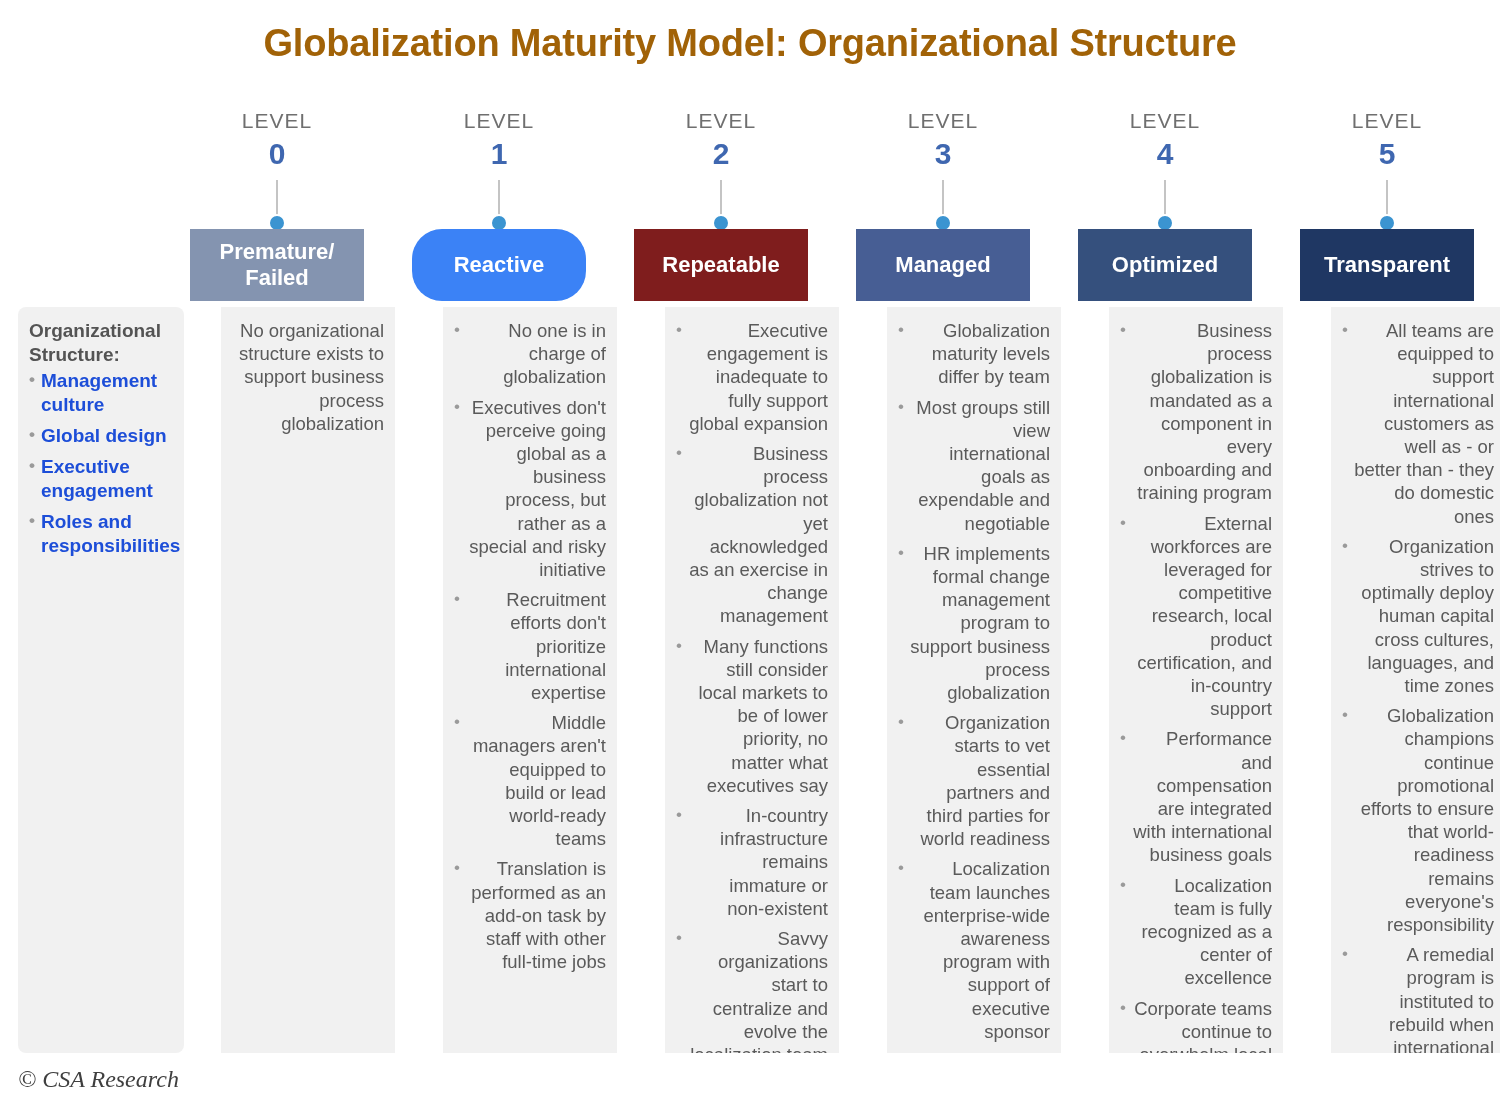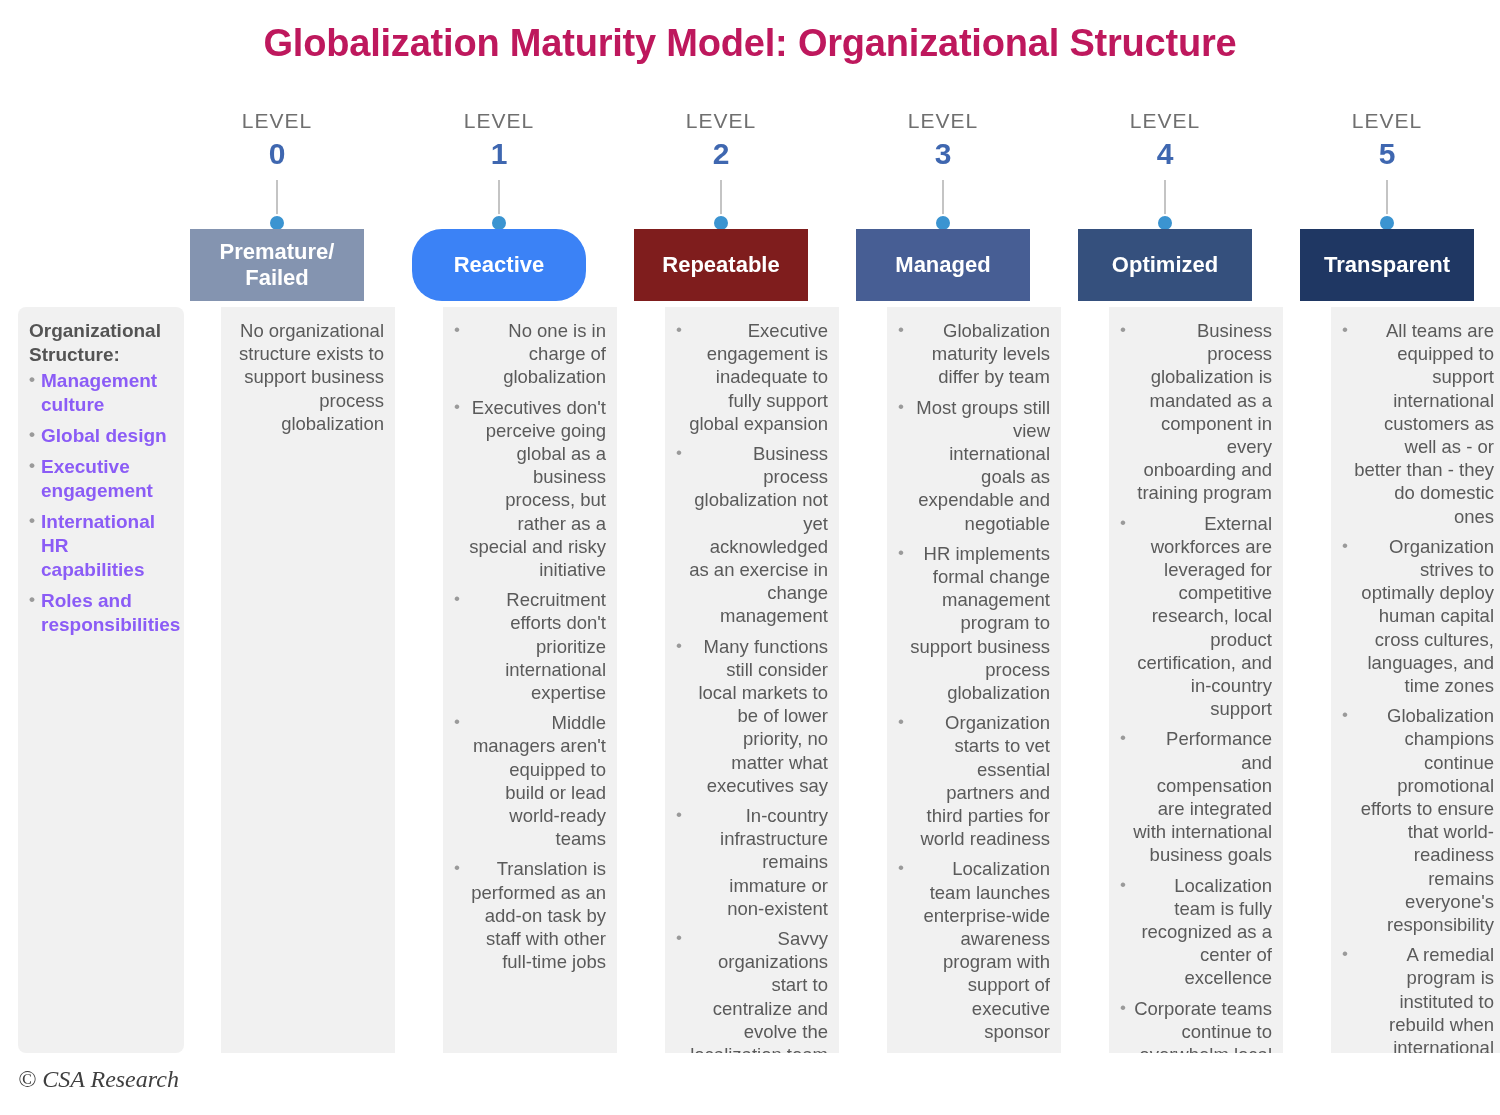--- a/index.html
+++ b/index.html
@@ -21,21 +21,21 @@
 
   
   .title {
     position: absolute;
     left: 0;
     top: 22px;
     width: 1500px;
     text-align: center;
     font-size: 38px;
     font-weight: bold;
-    color: #be185d;
+    color: #a16207;
     letter-spacing: -0.2px;
   }
 
   
   .levels-row {
     position: absolute;
     left: 190px;
     top: 108px;
     width: 1290px;
     height: 122px;
@@ -146,21 +146,21 @@
     left: 0;
     top: -1px;
     color: #9a9a9a;
     font-size: 17px;
     line-height: inherit;
   }
 
   .side-bullets li {
     font-size: 19px;
     font-weight: bold;
-    color: #8b5cf6;
+    color: #1d4ed8;
     line-height: 24px;
     margin-bottom: 6px;
   }
   .side-bullets li::before { color: #8c8c8c; }
 
   .stage-bullets li {
     font-size: 18.5px;
     color: #5a5a5a;
     line-height: 23.2px;
     margin-bottom: 9px;
@@ -250,21 +250,20 @@
       </div>
     </div>
 
   <div class="body-row">
     <div class="col col-side" style="left:0px;">
       <div class="side-heading">Organizational Structure:</div>
       <ul class="bullets side-bullets">
           <li>Management culture</li>
           <li>Global design</li>
           <li>Executive engagement</li>
-          <li>International HR capabilities</li>
           <li>Roles and responsibilities</li>
         </ul>
     </div>
   <div class="col col-stage" style="left: 203px;">
         <div class="plain-text">No organizational structure exists to support business process globalization</div>
       </div>
       <div class="col col-stage" style="left: 425px;">
         <ul class="bullets stage-bullets">
           <li>No one is in charge of globalization</li>
           <li>Executives don't perceive going global as a business process, but rather as a special and risky initiative</li>

